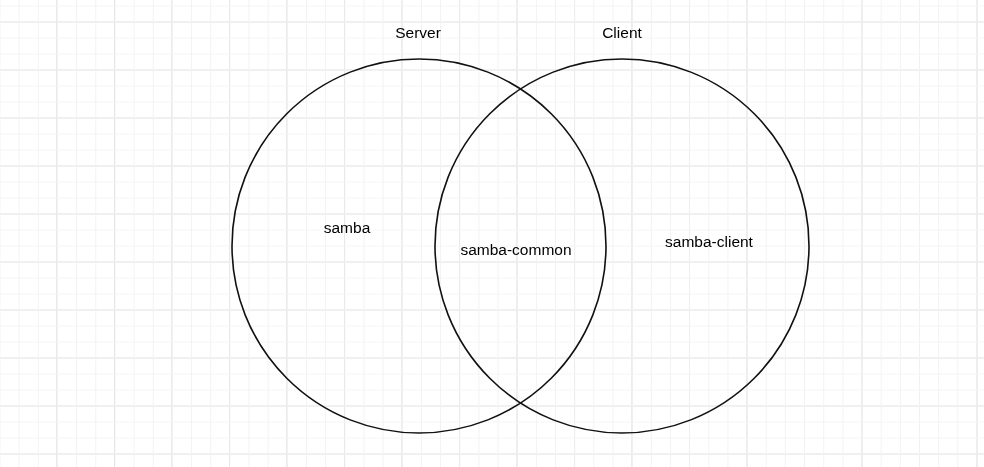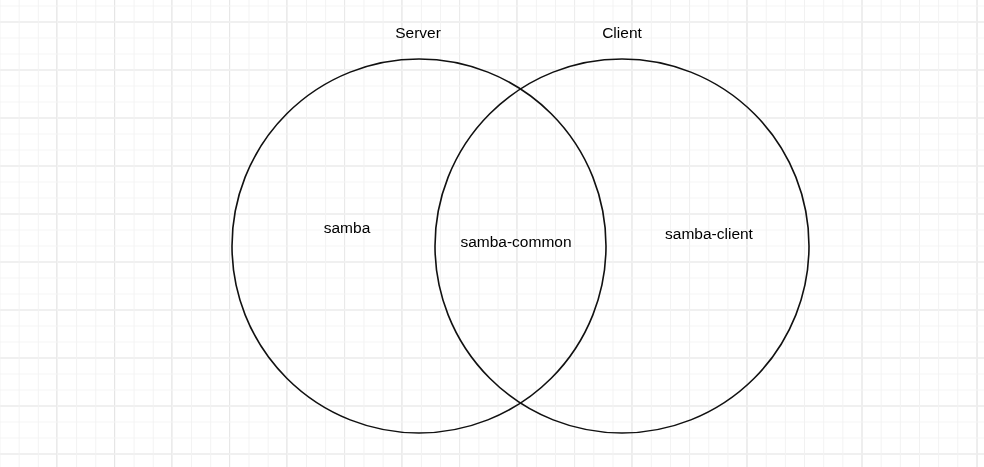--- a/index.html
+++ b/index.html
@@ -70,17 +70,17 @@
     <circle class="venn-circle" cy="246" r="187" cx="419"></circle>
     <circle class="venn-circle" cy="246" r="187" cx="622"></circle>
   </svg>
 
   <div class="dgm-label set-title" style="left:418px; top:33px;">Server</div>
 
   <div class="dgm-label set-title" style="left:622px; top:33px;">Client</div>
 
   <div class="dgm-label region-label" style="left:347px; top:228px;">samba</div>
 
-  <div class="dgm-label region-label" style="left:516px; top:242px;">samba-common</div>
+  <div class="dgm-label region-label" style="left:516px; top:250px;">samba-common</div>
 
-  <div class="dgm-label region-label" style="left:709px; top:234px;">samba-client</div>
+  <div class="dgm-label region-label" style="left:709px; top:242px;">samba-client</div>
 
 </div>
 
 </body></html>

